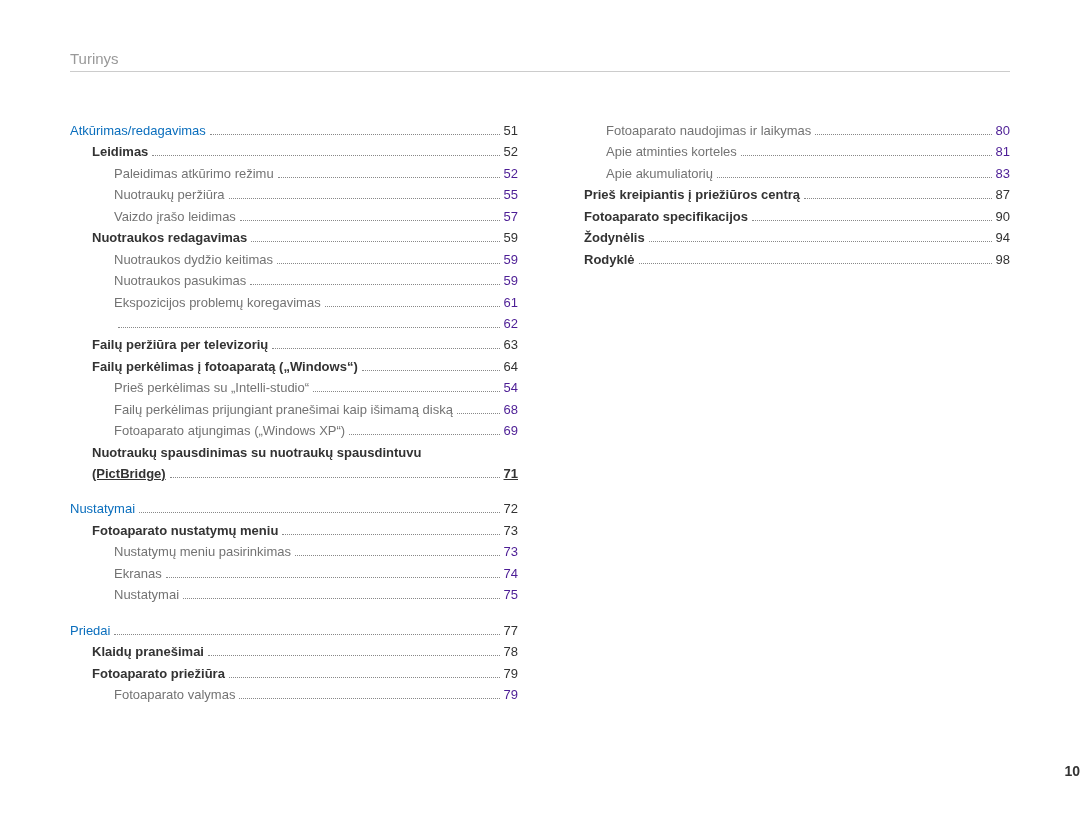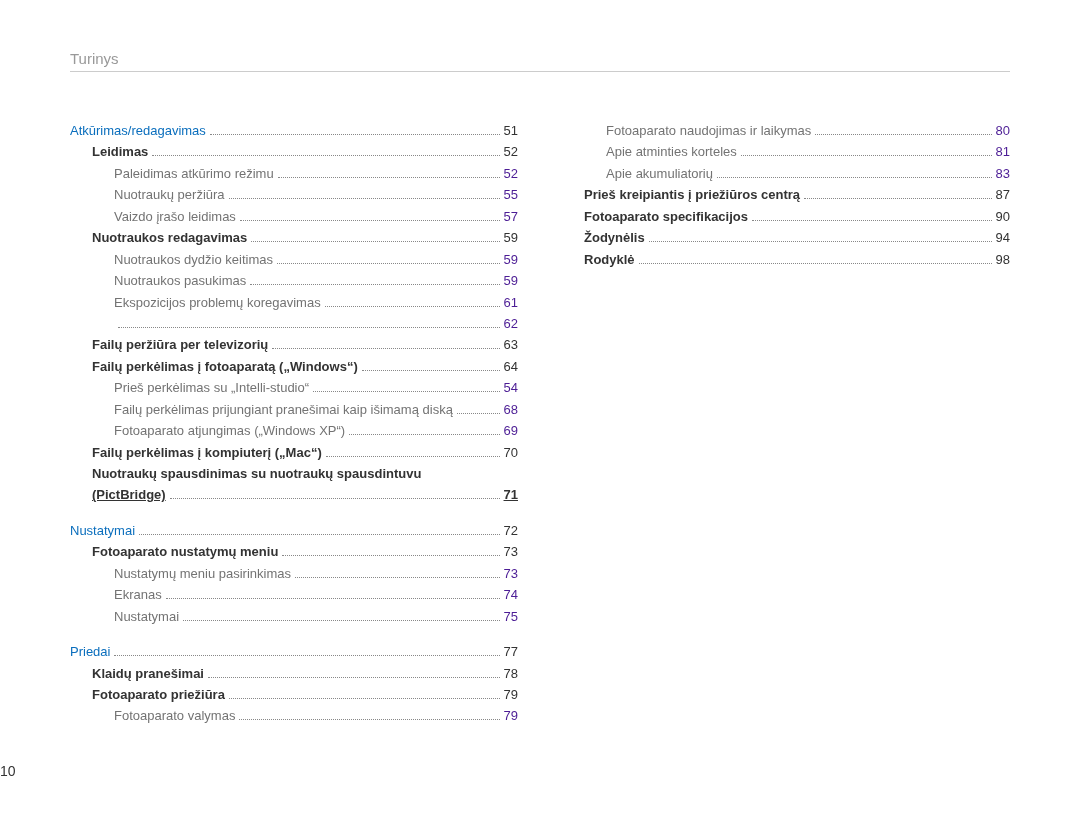--- a/index.html
+++ b/index.html
@@ -55,23 +55,24 @@
     .section { padding-left: 22px; }
     .subsection { padding-left: 44px; color: #666; }
     .subsection .toc-label { color: #737373; }
     .subsection .toc-page { color: #4c1d95; }
     .spacer { height: 14px; }
     .page-number {
       position: absolute;
       bottom: 36px;
       left: 0;
       right: 0;
-      text-align: left;
+      text-align: right;
       font-size: 14px;
       color: #333;
+      font-weight: bold;
     }
   </style>
 </head>
 <body>
 
 <div class="page-title">Turinys</div>
 <hr class="title-divider">
 
 <div class="columns">
   <div class="col" id="left-col">
@@ -141,25 +142,20 @@
       </div>
       <div class="toc-row subsection">
         <span class="toc-label">Failų perkėlimas prijungiant pranešimai kaip išimamą diską</span>
         <span class="toc-dots"></span>
         <span class="toc-page">68</span>
       </div>
       <div class="toc-row subsection">
         <span class="toc-label">Fotoaparato atjungimas („Windows XP“)</span>
         <span class="toc-dots"></span>
         <span class="toc-page">69</span>
-      </div>
-      <div class="toc-row section">
-        <span class="toc-label">Failų perkėlimas į kompiuterį („Mac“)</span>
-        <span class="toc-dots"></span>
-        <span class="toc-page">70</span>
       </div>
       <div class="section" style="padding-left: 22px;">
         <div style="font-size: 13px; line-height: 1.65; font-weight: bold; color: rgb(51, 51, 51);"><span>Nuotraukų spausdinimas su nuotraukų spausdintuvu</span></div>
         <div class="toc-row" style="font-weight: bold; text-decoration: underline;">
           <span class="toc-label">(PictBridge)</span>
           <span class="toc-dots"></span>
           <span class="toc-page">71</span>
         </div>
       </div>
       <div class="spacer"></div>

